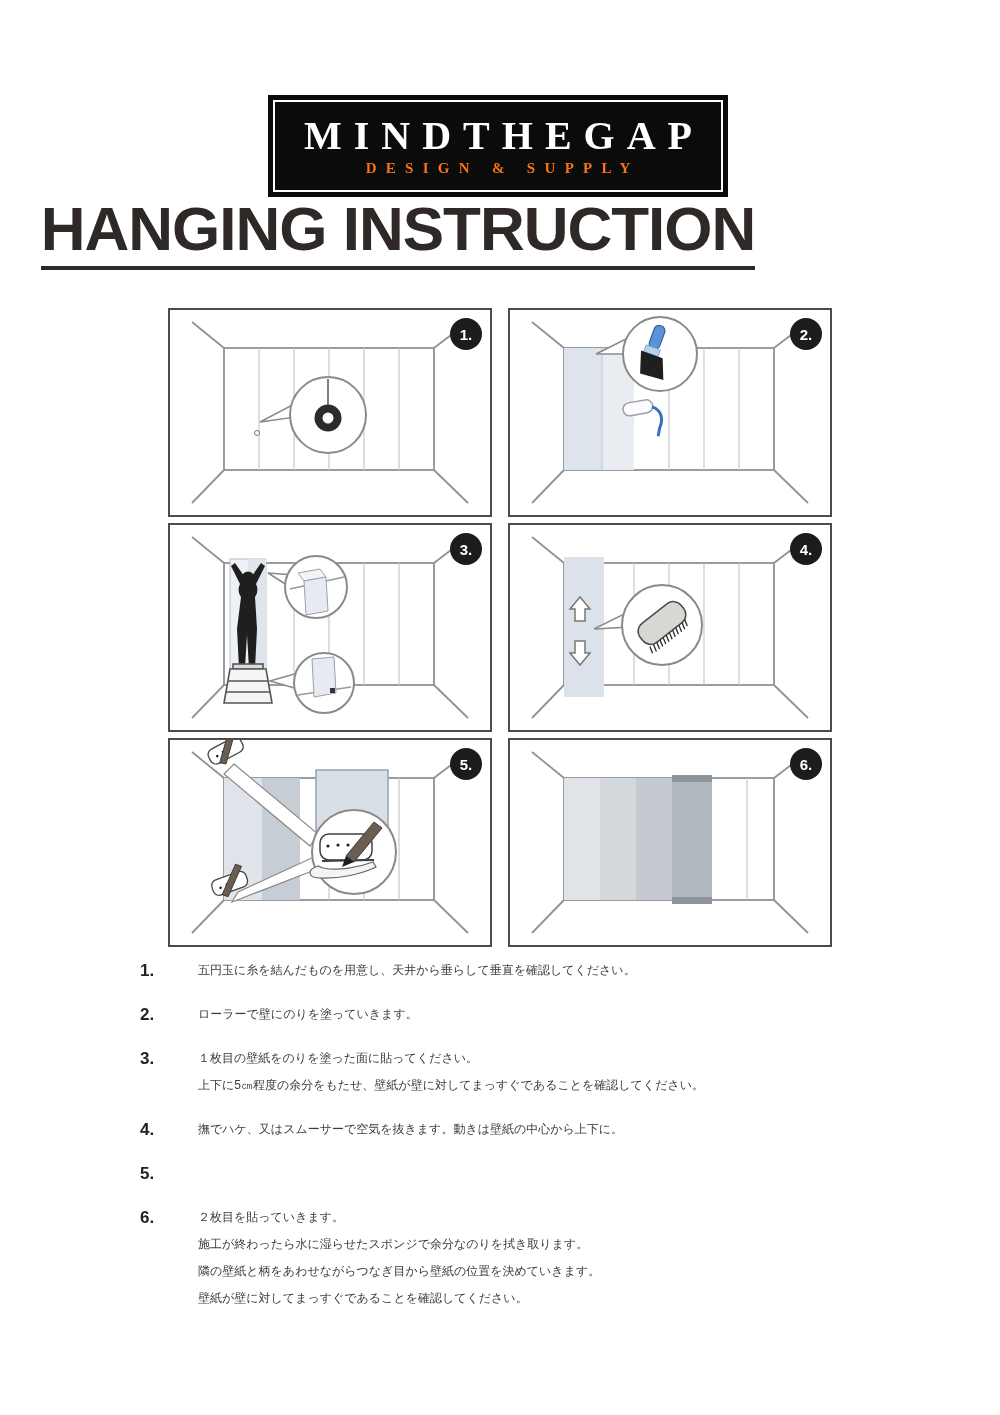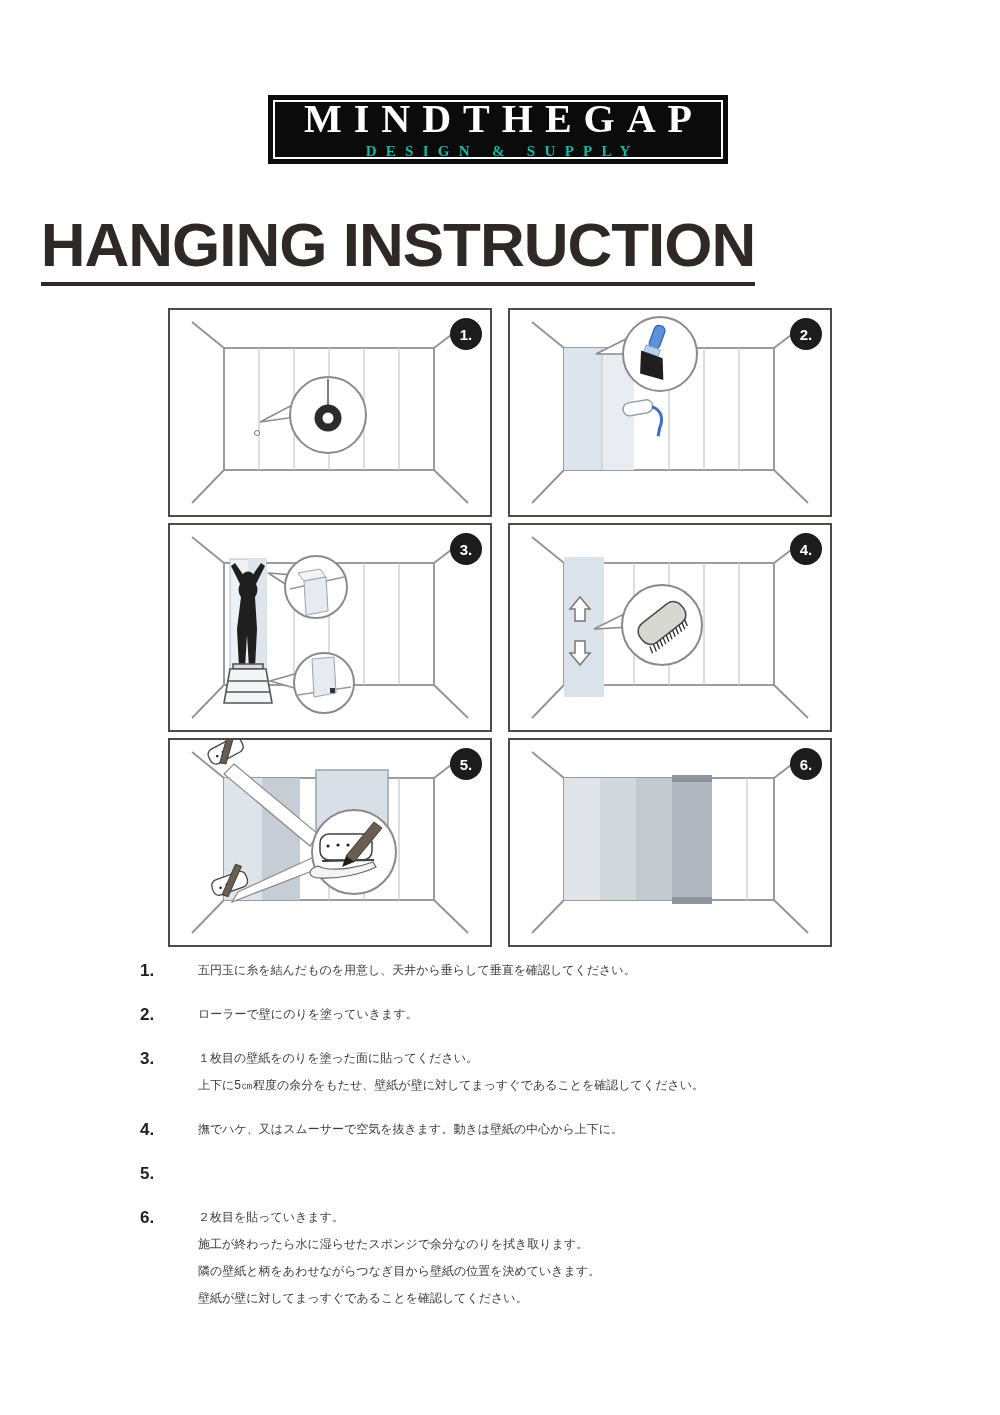--- a/index.html
+++ b/index.html
@@ -3,39 +3,39 @@
 <meta charset="utf-8">
 <style>
   html,body{margin:0;padding:0;background:#ffffff;}
   .page{
     position:relative; width:1000px; height:1415px; margin:0 auto;
     background:#ffffff; overflow:hidden;
     font-family:"Liberation Sans", sans-serif; color:#333;
   }
   
   .logo{
-    position:absolute; top:95px; left:268px; width:460px; height:69px;
+    position:absolute; top:95px; left:268px; width:460px; height:102px;
     background:#0b0b0b; box-sizing:border-box;
   }
   .logo-inner{
     position:absolute; inset:5px; border:2.5px solid #ffffff;
     display:flex; flex-direction:column; align-items:center; justify-content:center;
   }
   .logo-brand{
     font-family:"Liberation Serif", serif; font-weight:bold; color:#fff;
     font-size:40px; line-height:1; letter-spacing:0.30em; text-indent:0.30em;
     white-space:nowrap;
   }
   .logo-tagline{
-    font-family:"Liberation Serif", serif; font-weight:bold; color:#14b8a6;
+    font-family:"Liberation Serif", serif; font-weight:bold; color:#f97316;
     font-size:15px; margin-top:4px; letter-spacing:0.62em; text-indent:0.62em;
     white-space:nowrap;
   }
   
-  .title-wrap{position:absolute; top:212px; left:0; width:796px; text-align:center;}
+  .title-wrap{position:absolute; top:196px; left:0; width:796px; text-align:center;}
   .title{
     display:inline-block; font-weight:bold; font-size:62px; line-height:1.05;
     letter-spacing:-1px; color:#2e2926;
     border-bottom:4px solid #2e2926; padding-bottom:5px; white-space:nowrap;
   }
   
   .panels{
     position:absolute; top:308px; left:168px; width:664px;
     display:grid; grid-template-columns:324px 324px; grid-template-rows:209px 209px 209px;
     column-gap:16px; row-gap:6px;

